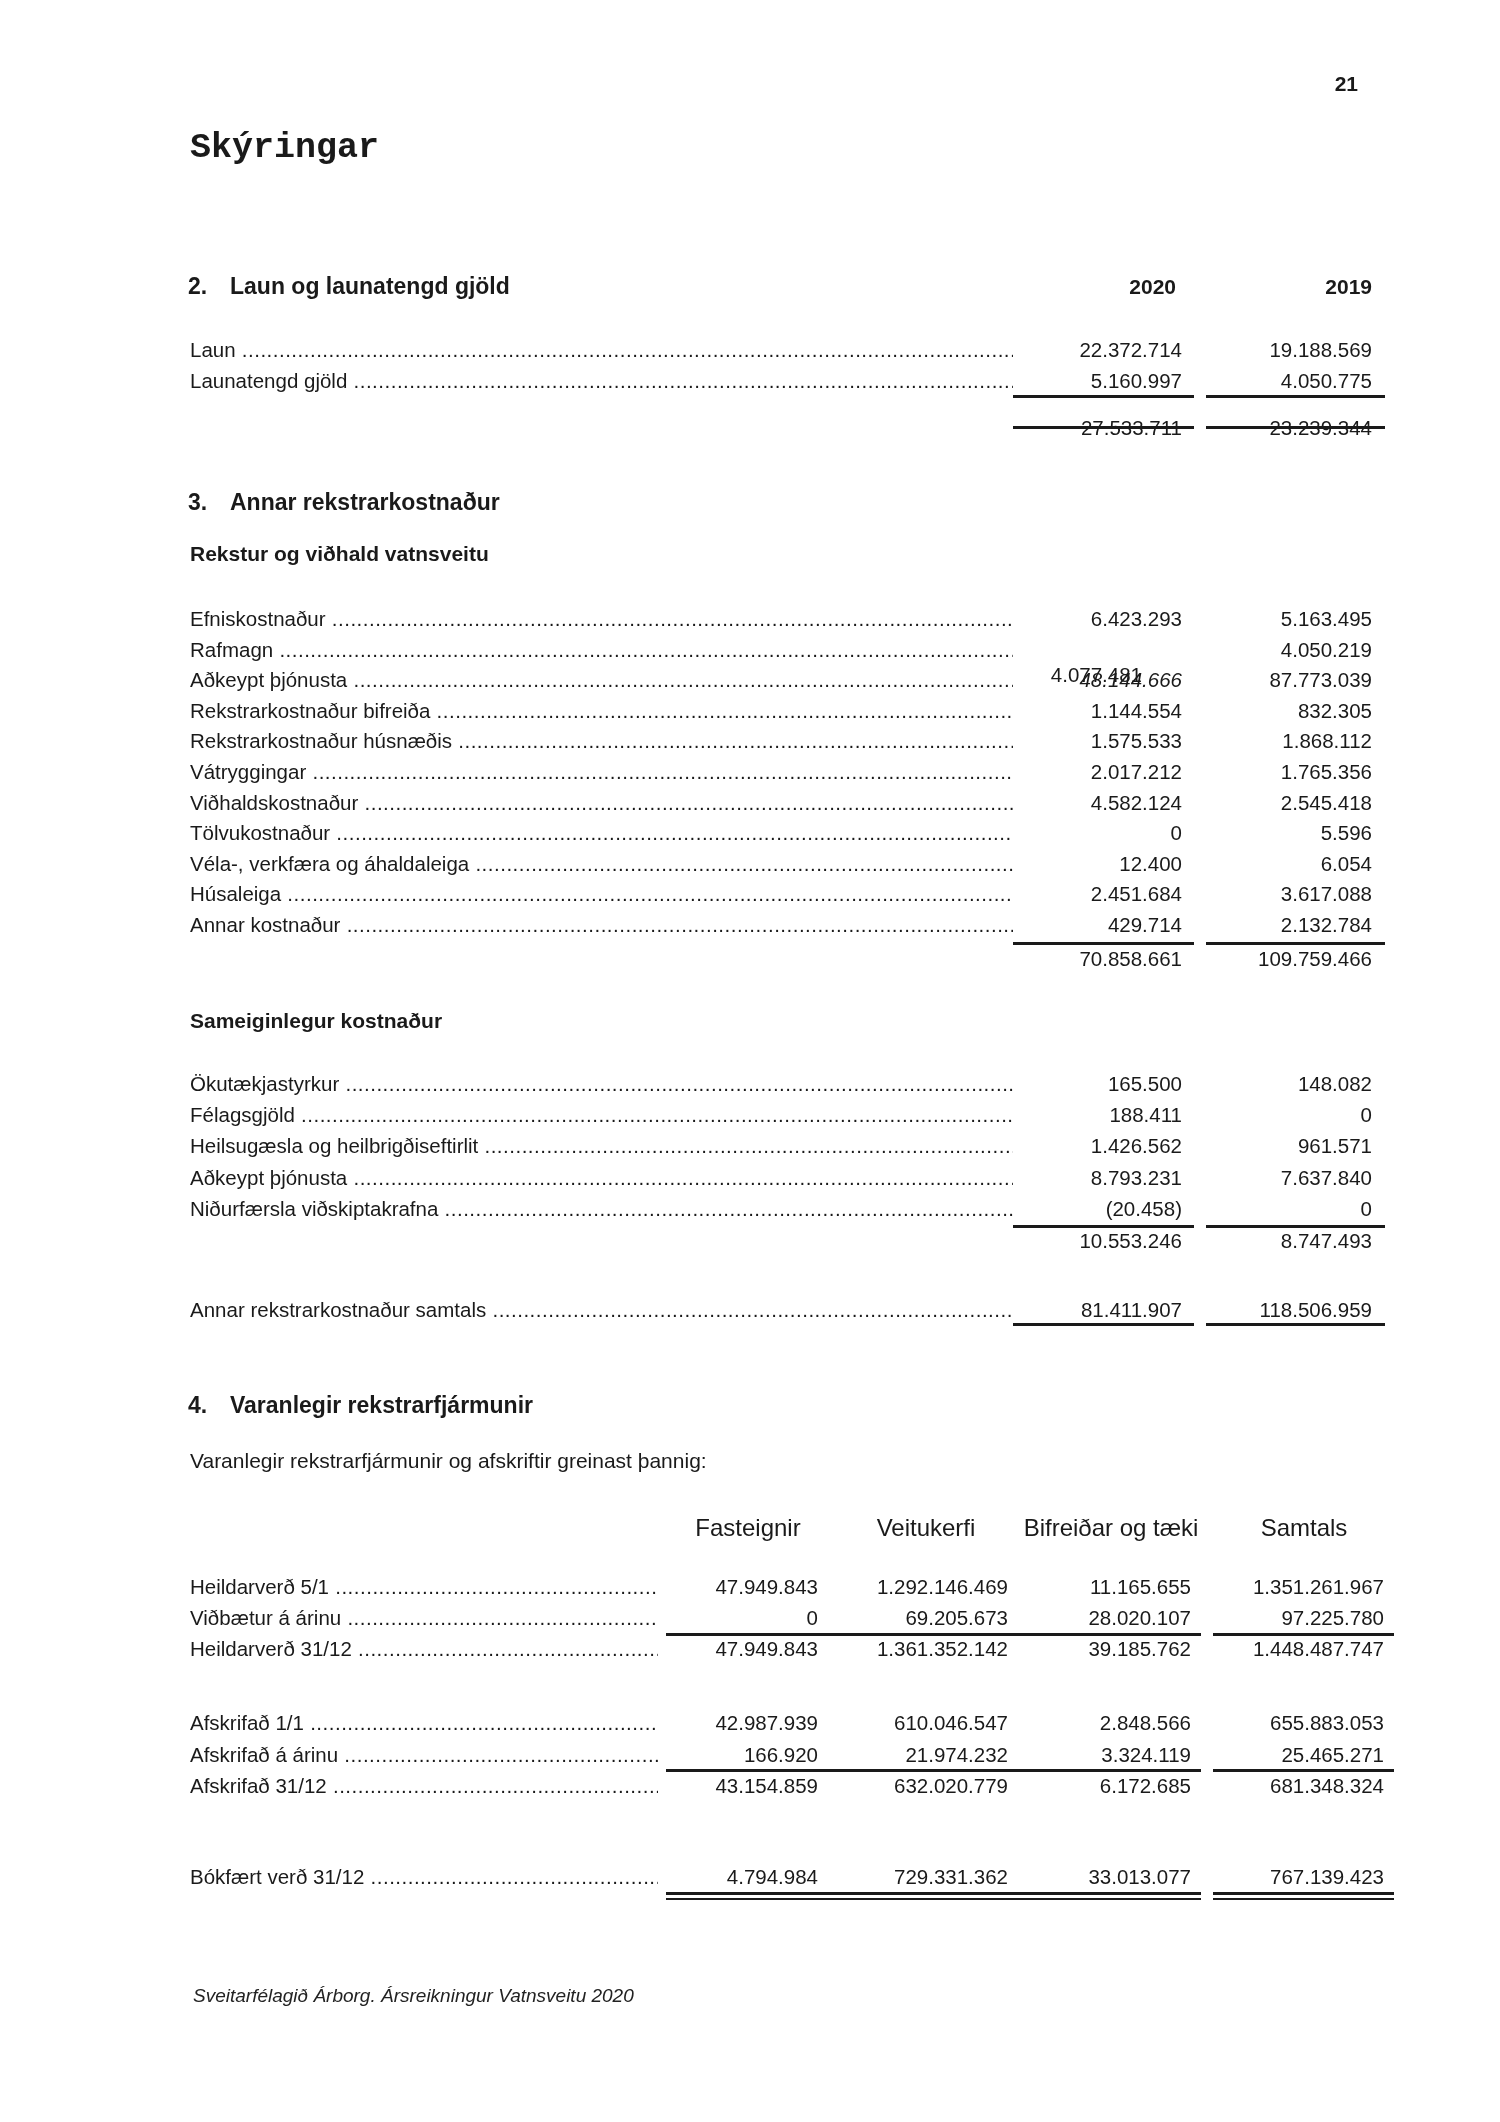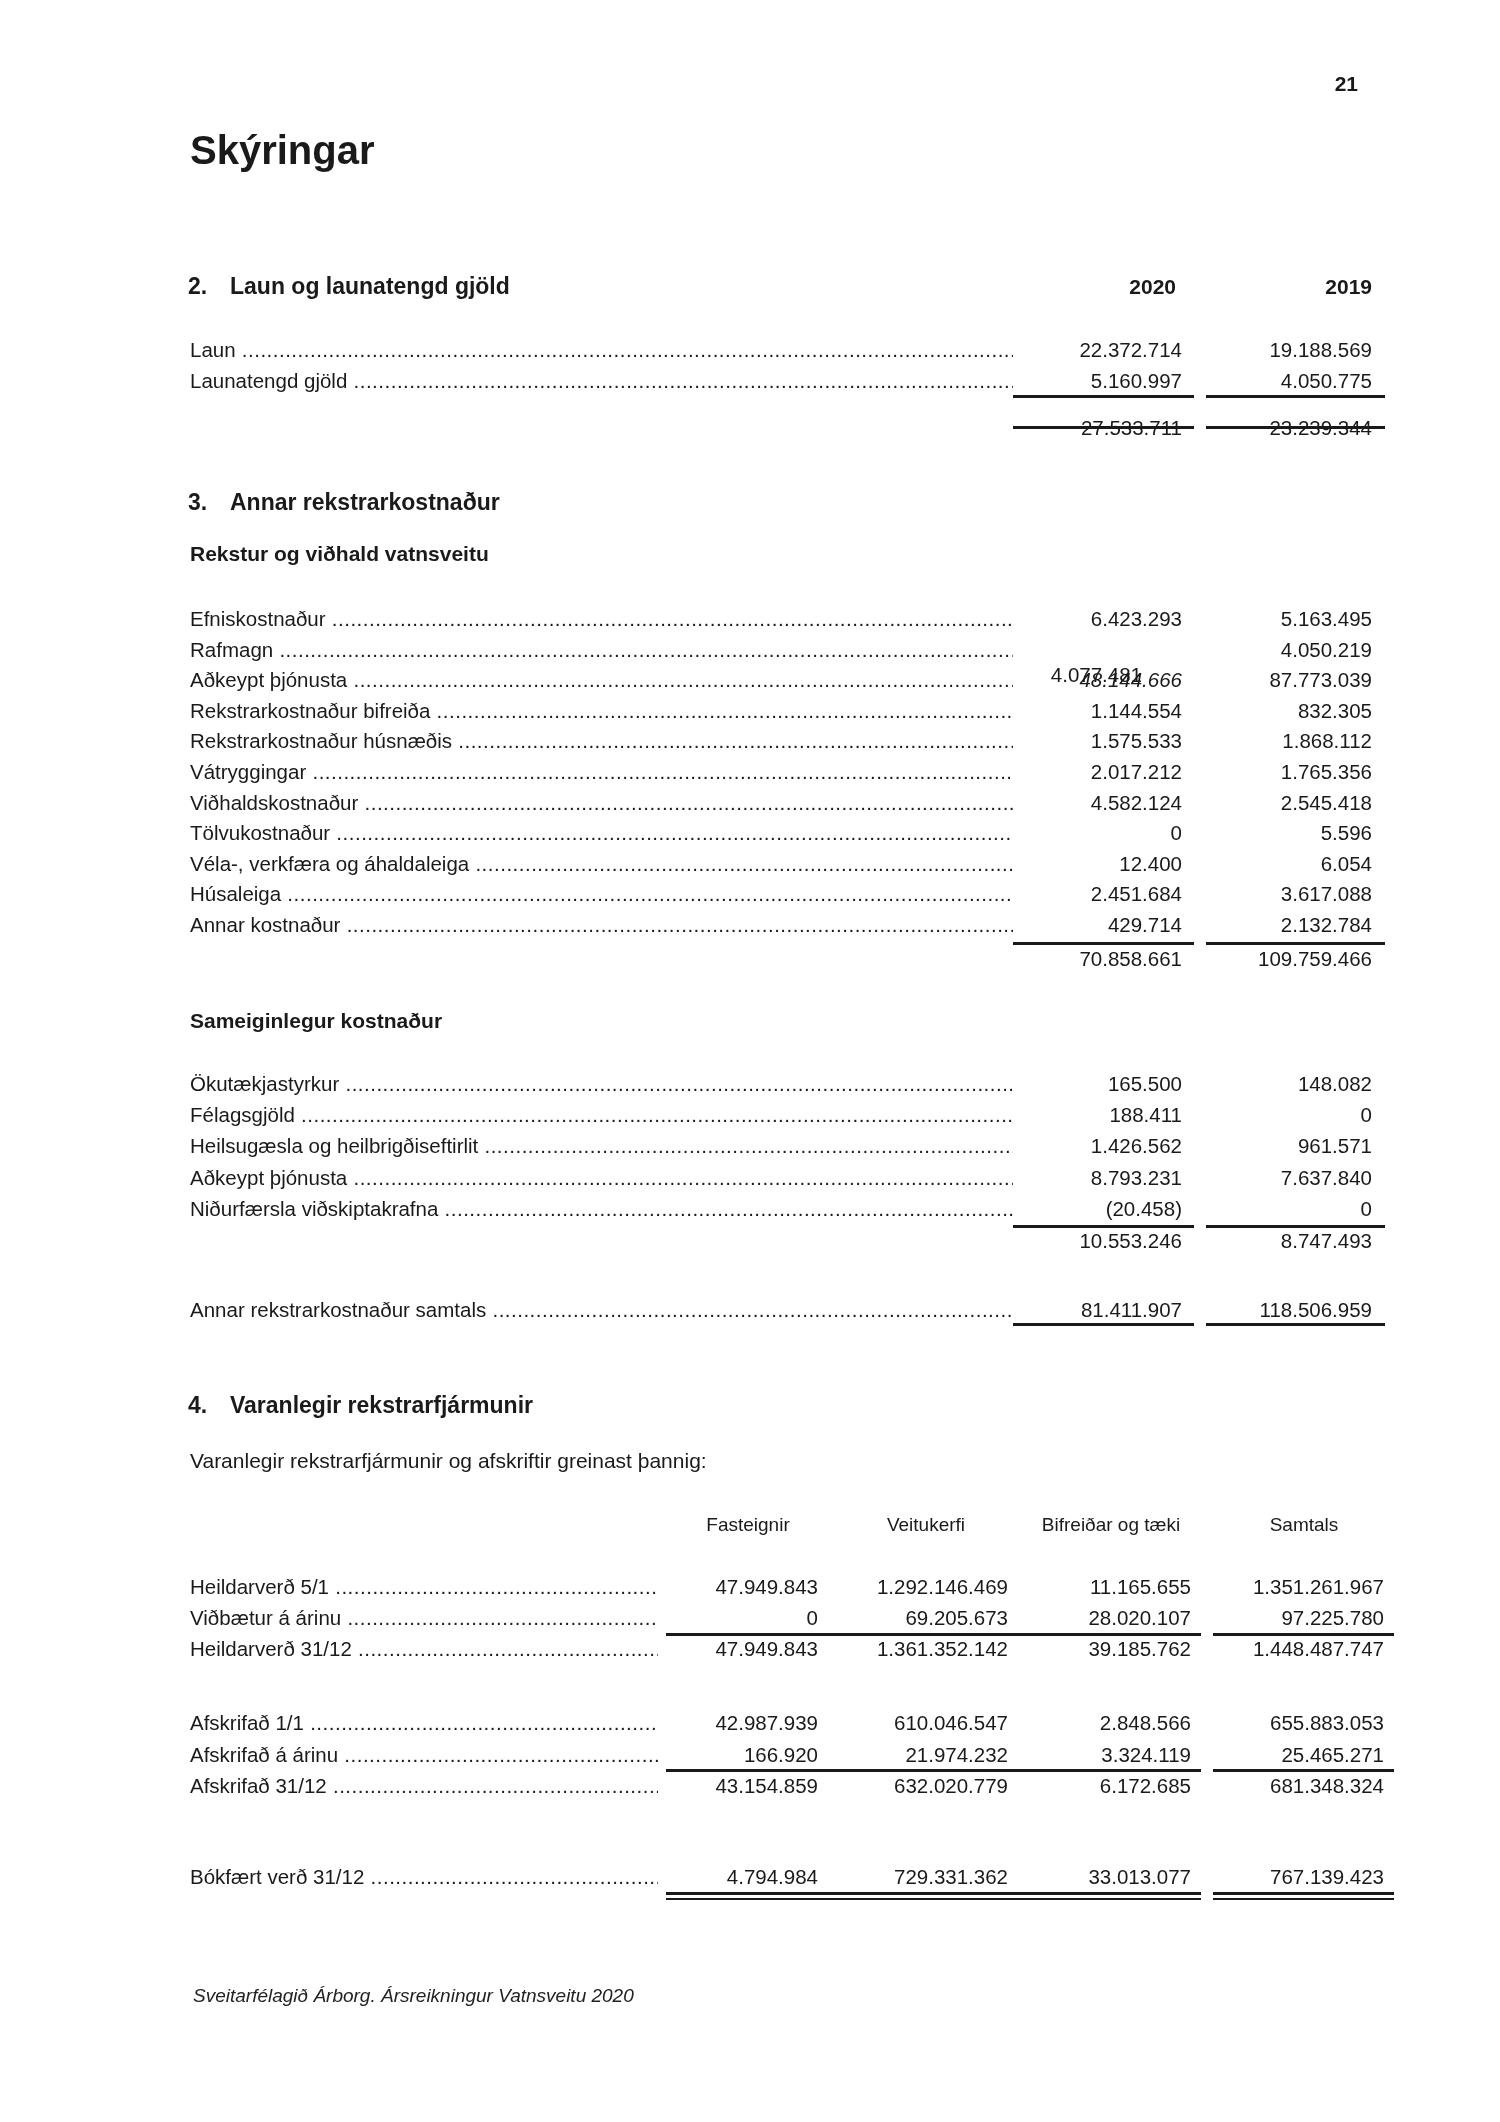--- a/index.html
+++ b/index.html
@@ -1,31 +1,31 @@
 <!DOCTYPE html>
 <html><head>
 <meta charset="utf-8">
 <style>
   html, body { margin: 0; padding: 0; background: #ffffff; }
   body { width: 1500px; height: 2122px; position: relative; overflow: hidden;
          font-family: "Liberation Sans", sans-serif; color: #1a1a1a; }
   .abs { position: absolute; white-space: nowrap; }
   .page-num { left: 1318px; top: 72px; width: 40px; text-align: right; font-size: 21px; font-weight: bold; }
-  .title { left: 190px; top: 128px; font-size: 40px; font-weight: bold; }
+  .title { left: 190px; top: 128px; font-size: 35px; font-weight: bold; font-family: Liberation Mono, monospace; }
   .h2 { font-size: 23px; font-weight: bold; left: 188px; }
   .h2 .num { display: inline-block; width: 42px; }
   .sub { font-size: 21px; font-weight: bold; left: 190px; }
   .txt { font-size: 21px; left: 190px; }
   .yearhdr { font-size: 21px; font-weight: bold; text-align: right; width: 160px; }
   .row { position: absolute; left: 190px; height: 26px; font-size: 20.5px; line-height: 26px; }
   .row .lbl { position: absolute; left: 0; top: 0; overflow: hidden; white-space: nowrap; }
   .row .val { position: absolute; top: 0; text-align: right; white-space: nowrap; }
   .rule { position: absolute; height: 2px; background: #1a1a1a; }
   .rule.thick { height: 3px; }
-  .colhdr { font-size: 19px; text-align: center; width: 200px; }
+  .colhdr { font-size: 24px; text-align: center; width: 200px; }
   .footer { left: 193px; top: 1985px; font-size: 19px; font-style: italic; color: #222; }
 </style>
 </head>
 <body>
 
 <div class="abs page-num">21</div>
 <div class="abs title">Skýringar</div>
 
 <div class="abs h2" style="top:273px;">
   <span class="num">2.</span><span>Laun og launatengd gjöld</span>

